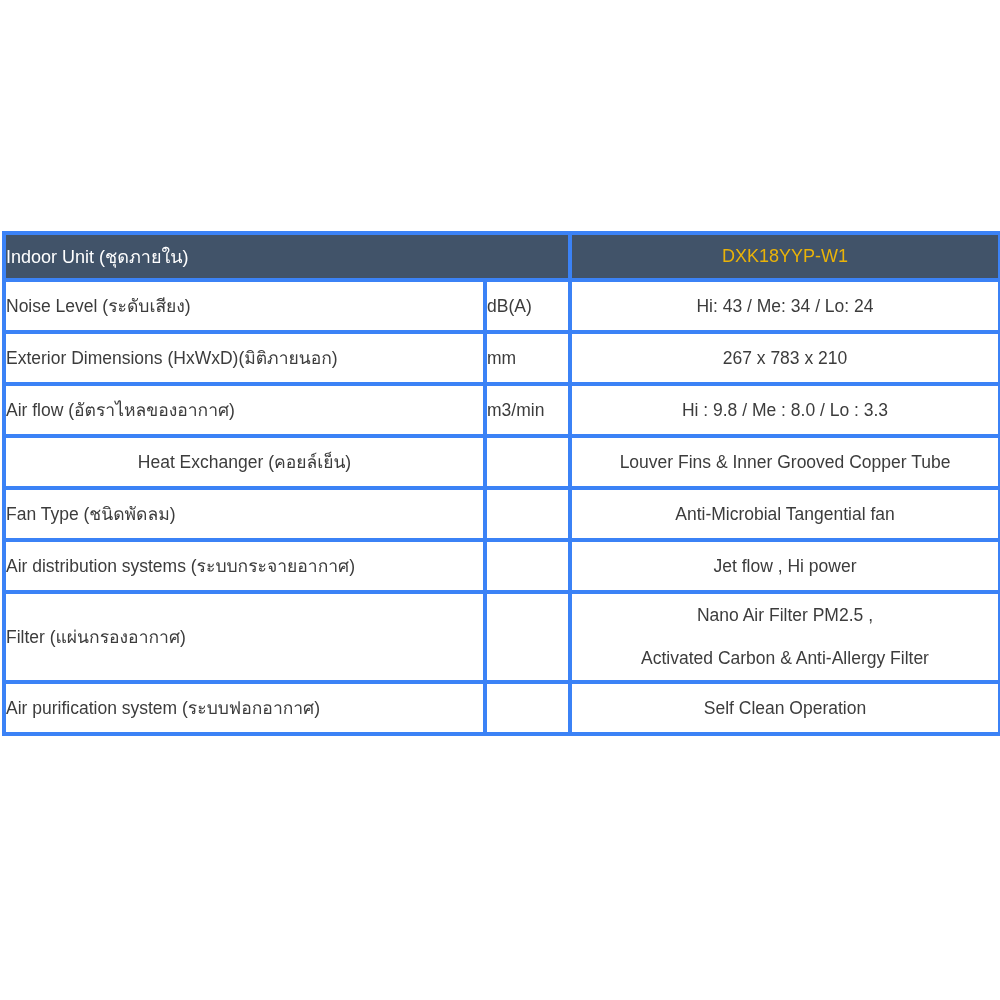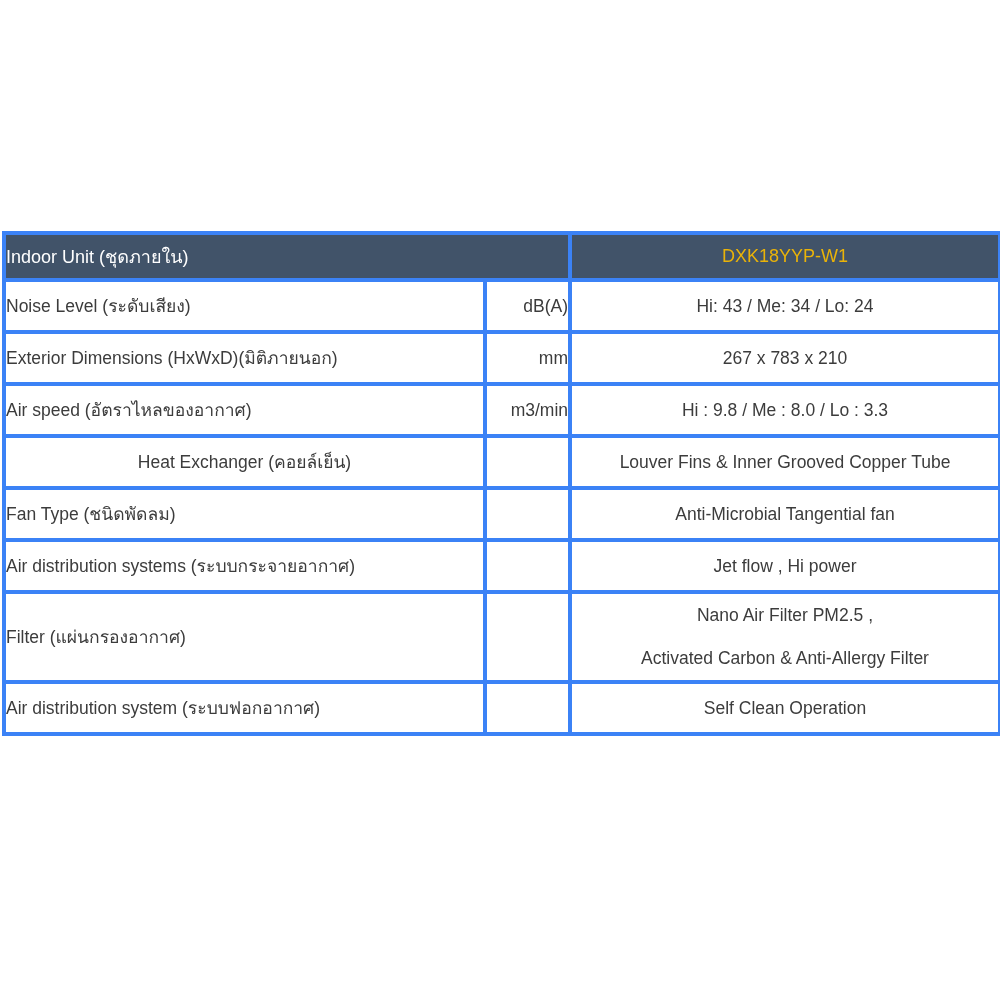--- a/index.html
+++ b/index.html
@@ -44,21 +44,21 @@
   }
   th.hdr-model {
     background: #415369;
     color: #eab308;
     font-weight: 400;
     font-size: 18px;
     text-align: center;
   }
   td.label { text-align: left; padding: 0 6px 0 8px; }
   td.label.center { text-align: center; }
-  td.unit  { text-align: right; }
+  td.unit  { text-align: left; }
   td.value { text-align: center; }
   td.value .value-line {
     display: block;
     height: 43px;
     line-height: 43px;
     text-align: center;
   }
 </style>
 </head>
 <body>
@@ -83,21 +83,21 @@
       </tr>
 
       <tr class="row">
         <td class="label">Exterior Dimensions (HxWxD)(มิติภายนอก)</td>
         <td class="unit">mm</td>
         <td class="value">267 x 783 x 210</td>
       </tr>
 
 
       <tr class="row">
-        <td class="label">Air speed (อัตราไหลของอากาศ)</td>
+        <td class="label">Air flow (อัตราไหลของอากาศ)</td>
         <td class="unit">m3/min</td>
         <td class="value">Hi : 9.8 / Me : 8.0 / Lo : 3.3</td>
       </tr>
 
 
       <tr class="row">
         <td class="label center">Heat Exchanger (คอยล์เย็น)</td>
         <td class="unit"></td>
         <td class="value">Louver Fins &amp; Inner Grooved Copper Tube</td>
       </tr>
@@ -117,19 +117,19 @@
       <tr class="row-tall">
         <td class="label">Filter (แผ่นกรองอากาศ)</td>
         <td class="unit"></td>
         <td class="value">
           <span class="value-line">Nano Air Filter PM2.5 ,</span>
           <span class="value-line">Activated Carbon &amp; Anti-Allergy Filter</span>
         </td>
       </tr>
 
       <tr class="row">
-        <td class="label">Air distribution system (ระบบฟอกอากาศ)</td>
+        <td class="label">Air purification system (ระบบฟอกอากาศ)</td>
         <td class="unit"></td>
         <td class="value">Self Clean Operation</td>
       </tr>
     </tbody>
   </table>
 </div>
 
 </body></html>

